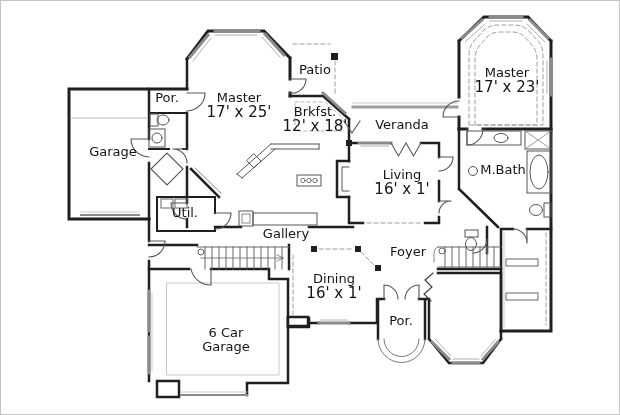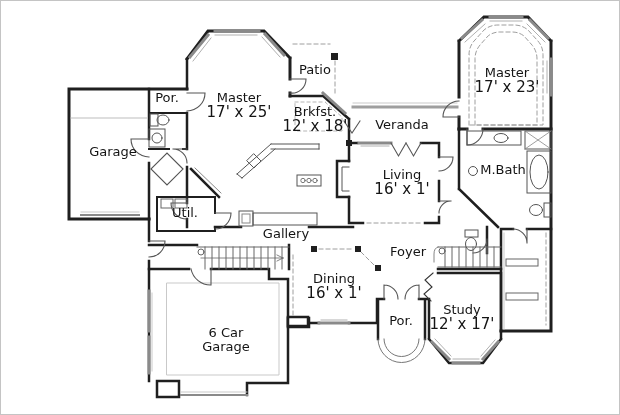--- a/index.html
+++ b/index.html
@@ -257,18 +257,14 @@
       <span class="nm">Dining</span>
       <span class="dm">16' x 1'</span>
     </div>
   <div class="room-label" style="left:225px;top:339px">
       <span class="nm">6 Car</span>
       <span class="nm">Garage</span>
     </div>
   <div class="room-label" style="left:400px;top:320px">
       <span class="nm">Por.</span>
     </div>
-  <div class="room-label" style="left:461px;top:316px">
-      <span class="nm">Study</span>
-      <span class="dm">12' x 17'</span>
-    </div>
 
 </div>
 
 </body></html>

